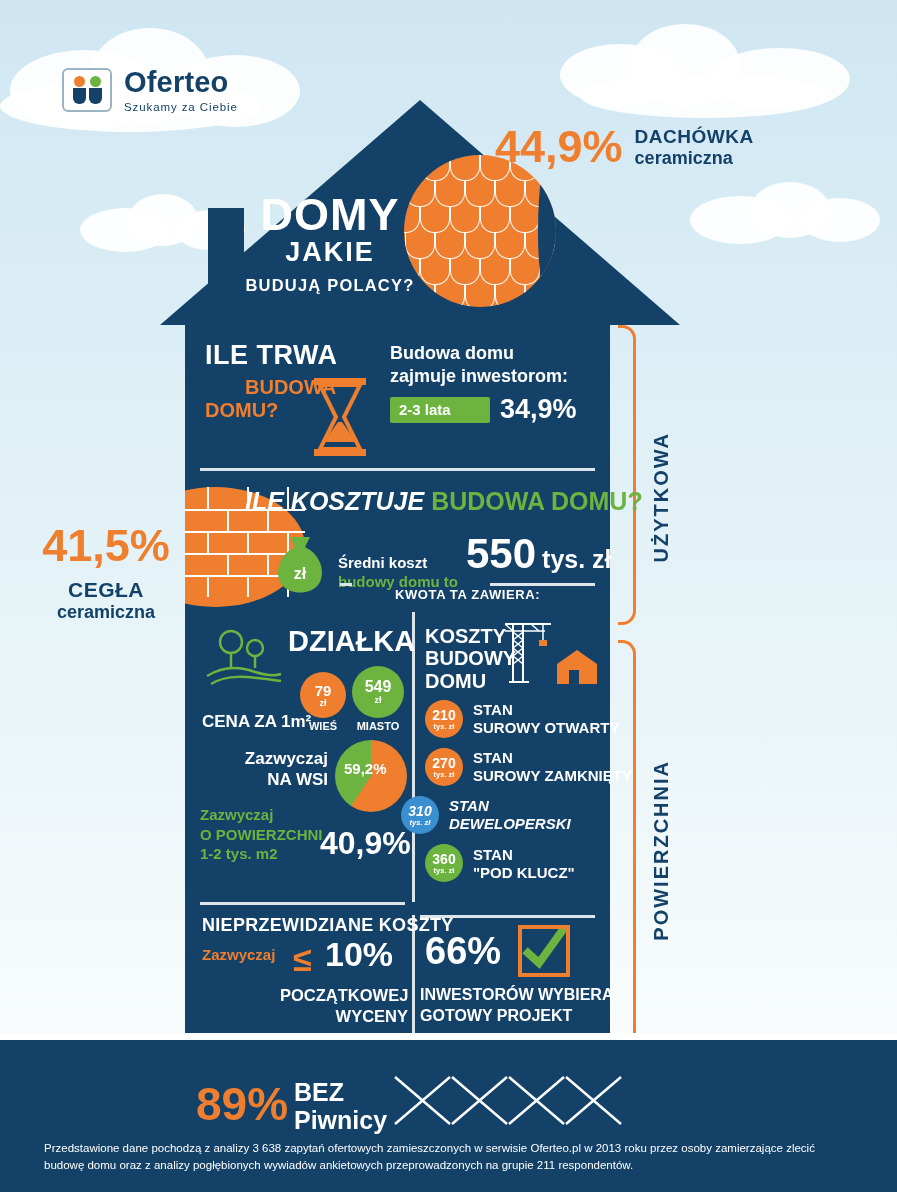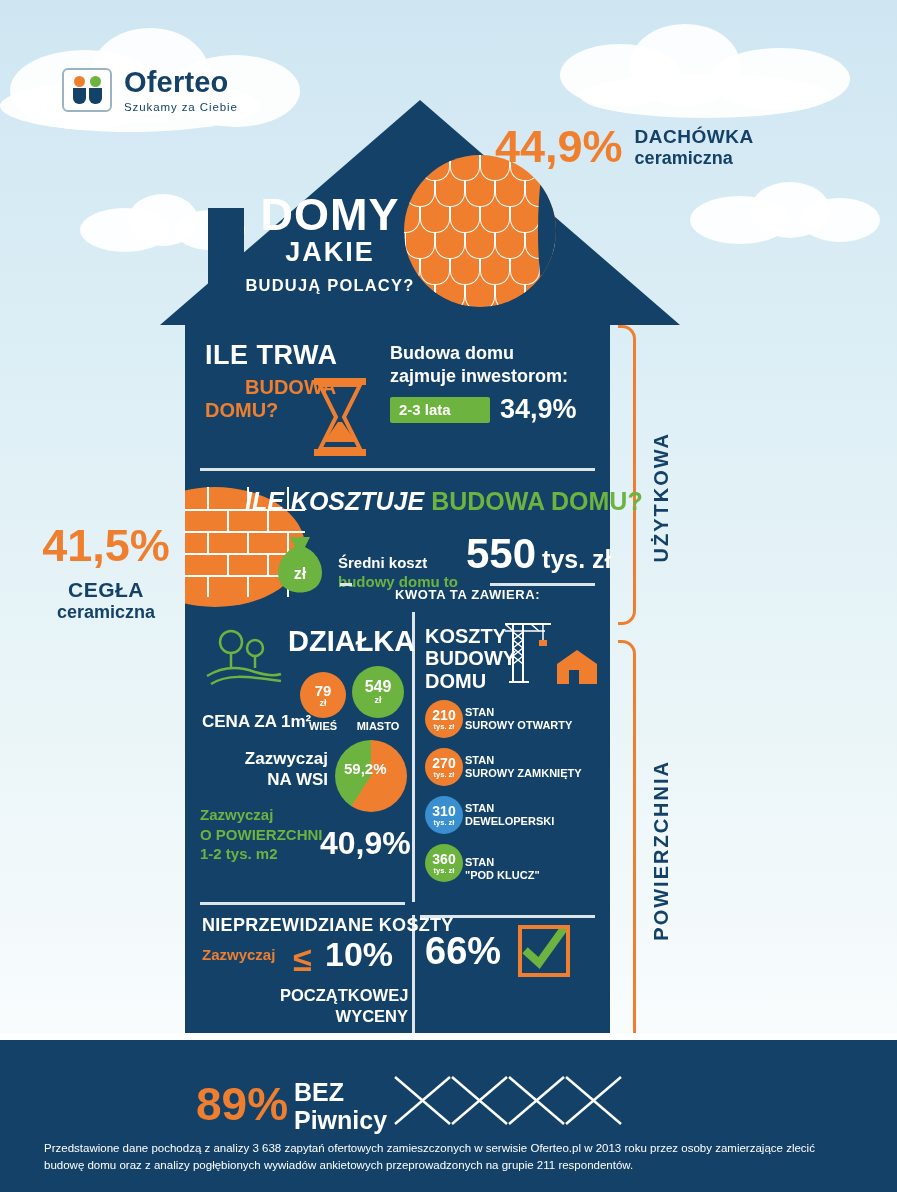--- a/index.html
+++ b/index.html
@@ -142,21 +142,21 @@
 
   
   #koszty-title { position: absolute; left: 425px; top: 625px; font-size: 20px; font-weight: bold;
                   color: #ffffff; line-height: 1.12; }
   #crane { position: absolute; left: 505px; top: 620px; width: 100px; height: 72px; }
   .cost-row { position: absolute; display: flex; align-items: center; }
   .cost-badge { width: 38px; height: 38px; border-radius: 50%; display: flex; flex-direction: column;
                 align-items: center; justify-content: center; color: #ffffff; }
   .cost-badge .n { font-size: 14px; font-weight: bold; line-height: 1; }
   .cost-badge .u { font-size: 7.5px; font-weight: bold; }
-  .cost-lbl { margin-left: 2px; font-size: 11px; font-weight: bold; color: #ffffff; line-height: 1.2; }
+  .cost-lbl { margin-left: 10px; font-size: 15px; font-weight: bold; color: #ffffff; line-height: 1.2; }
 
   
   #nieprz { position: absolute; left: 202px; top: 915px; font-size: 18px; font-weight: bold;
             color: #ffffff; letter-spacing: .3px; }
   #zaz-10 { position: absolute; left: 202px; top: 946px; font-size: 15px; font-weight: bold; color: #ef7f2f; }
   #le10 { position: absolute; left: 293px; top: 935px; font-size: 34px; font-weight: bold; color: #ffffff; }
   #le-sign { position: absolute; left: 293px; top: 940px; font-size: 34px; color: #ef7f2f; font-weight: bold; }
   #pocz { position: absolute; left: 280px; top: 985px; width: 128px; text-align: right;
           font-size: 16.5px; font-weight: bold; color: #ffffff; line-height: 1.25; }
   #pct-66 { position: absolute; left: 425px; top: 930px; font-size: 38px; font-weight: bold; color: #ffffff; }
@@ -451,21 +451,21 @@
   <div class="cost-row" style="left:425px; top:748px;">
     <div class="cost-badge" style="background:#ef7f2f;">
       <div class="n">270</div>
       <div class="u">tys. zł</div>
     </div>
     <div class="cost-lbl">
       <div>STAN</div>
       <div>SUROWY ZAMKNIĘTY</div>
     </div>
   </div>
-  <div class="cost-row" style="left:425px; top:796px;">
+  <div class="cost-row" style="left:401px; top:796px;font-style:italic;">
     <div class="cost-badge" style="background:#3a8fd0;">
       <div class="n">310</div>
       <div class="u">tys. zł</div>
     </div>
     <div class="cost-lbl">
       <div>STAN</div>
       <div>DEWELOPERSKI</div>
     </div>
   </div>
   <div class="cost-row" style="left:425px; top:844px;align-items:flex-end;">
@@ -490,20 +490,24 @@
   <div id="pocz">
     <div>POCZĄTKOWEJ</div>
     <div>WYCENY</div>
   </div>
 
   <div id="pct-66">66%</div>
   <div id="check">
     <svg viewBox="0 0 44 44" width="44" height="44">
       <path d="M6 24 L17 34 L40 2" fill="none" stroke="#6cb33f" stroke-width="8" stroke-linecap="square"></path>
     </svg>
+  </div>
+  <div id="inwest">
+    <div>INWESTORÓW WYBIERA</div>
+    <div>GOTOWY PROJEKT</div>
   </div>
 
   <div id="footer-sep"></div>
   <div id="footer-band"></div>
   <div id="pct-89">89%</div>
   <div id="bez">
     <div>BEZ</div>
     <div>Piwnicy</div>
   </div>
   <svg id="zigzag" viewBox="0 0 235 55">

